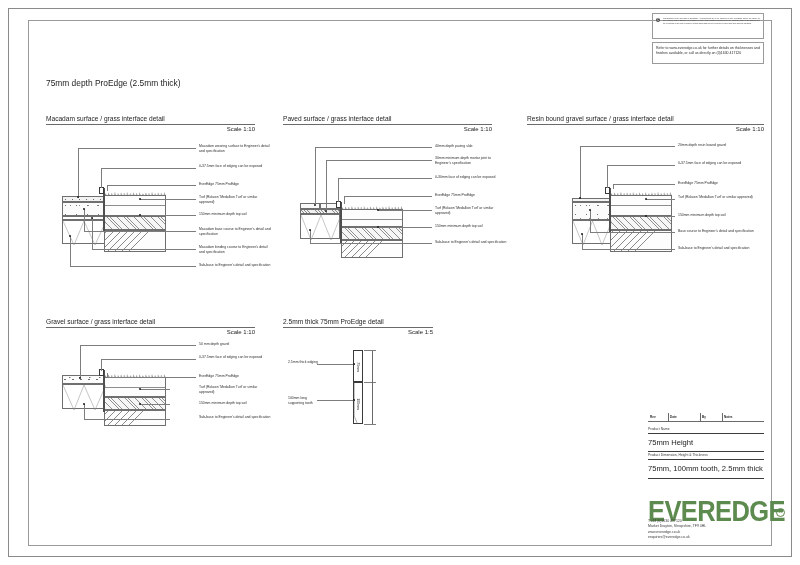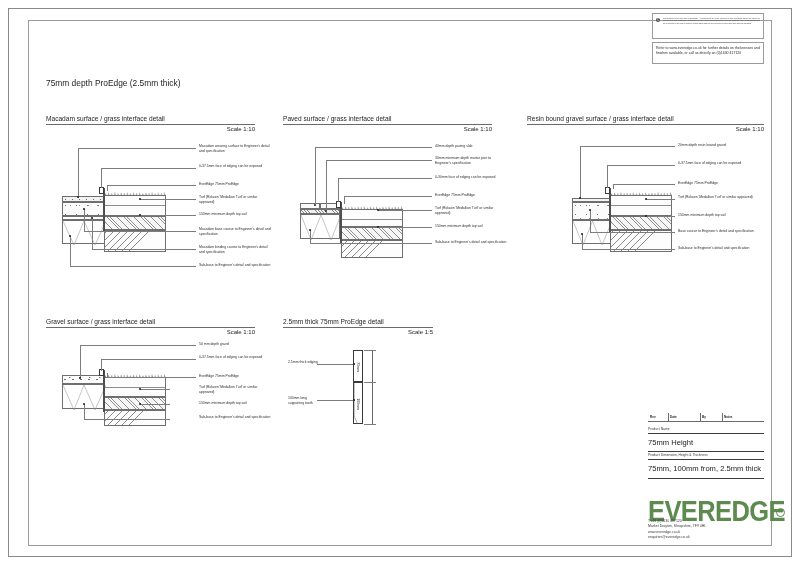--- a/index.html
+++ b/index.html
@@ -588,21 +588,21 @@
   <div class="tb-vline" style="left:722px; top:413px; height:8px;"></div>
   <div class="txt tb-small" style="left:724px; top:415px;">Notes</div>
 
   <div class="txt tb-hdr" style="left:648px; top:427px;">Product Name</div>
   <div class="tb-line" style="left:648px; top:433px; width:116px;"></div>
   <div class="txt tb-val" style="left:648px; top:438px;">75mm Height</div>
 
   <div class="tb-line" style="left:648px; top:451px; width:116px;"></div>
   <div class="txt tb-hdr" style="left:648px; top:453px;">Product Dimension, Height &amp; Thickness</div>
   <div class="tb-line" style="left:648px; top:459px; width:116px;"></div>
-  <div class="txt tb-val" style="left:648px; top:464px;">75mm, 100mm from, 2.5mm thick</div>
+  <div class="txt tb-val" style="left:648px; top:464px;">75mm, 100mm tooth, 2.5mm thick</div>
 
   <div class="tb-line" style="left:648px; top:478px; width:116px;"></div>
 
   <div class="logo">EVEREDGE</div>
   <div class="logo-r">R</div>
 
   <div class="contact">
     <div>T+44 (0)1630 417120</div>
     <div>Market Drayton, Shropshire, TF9 4HL</div>
     <div>www.everedge.co.uk</div>

